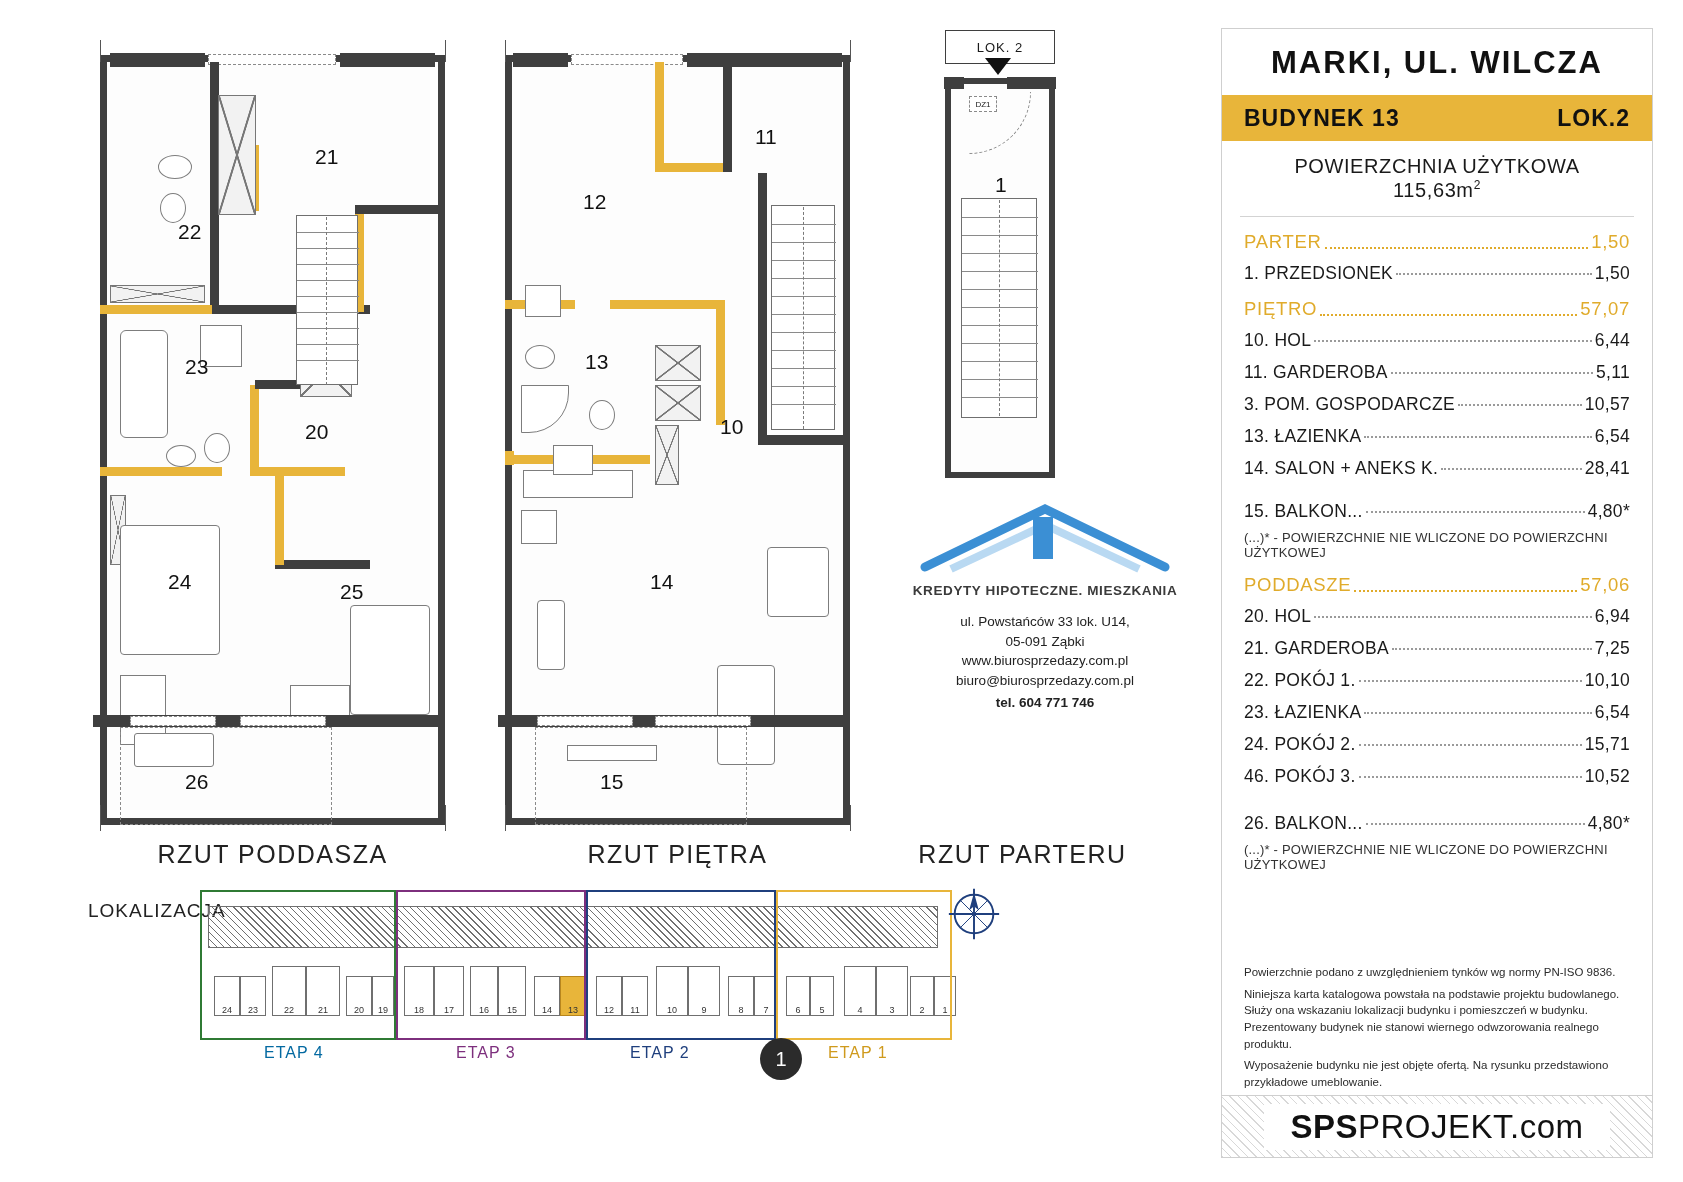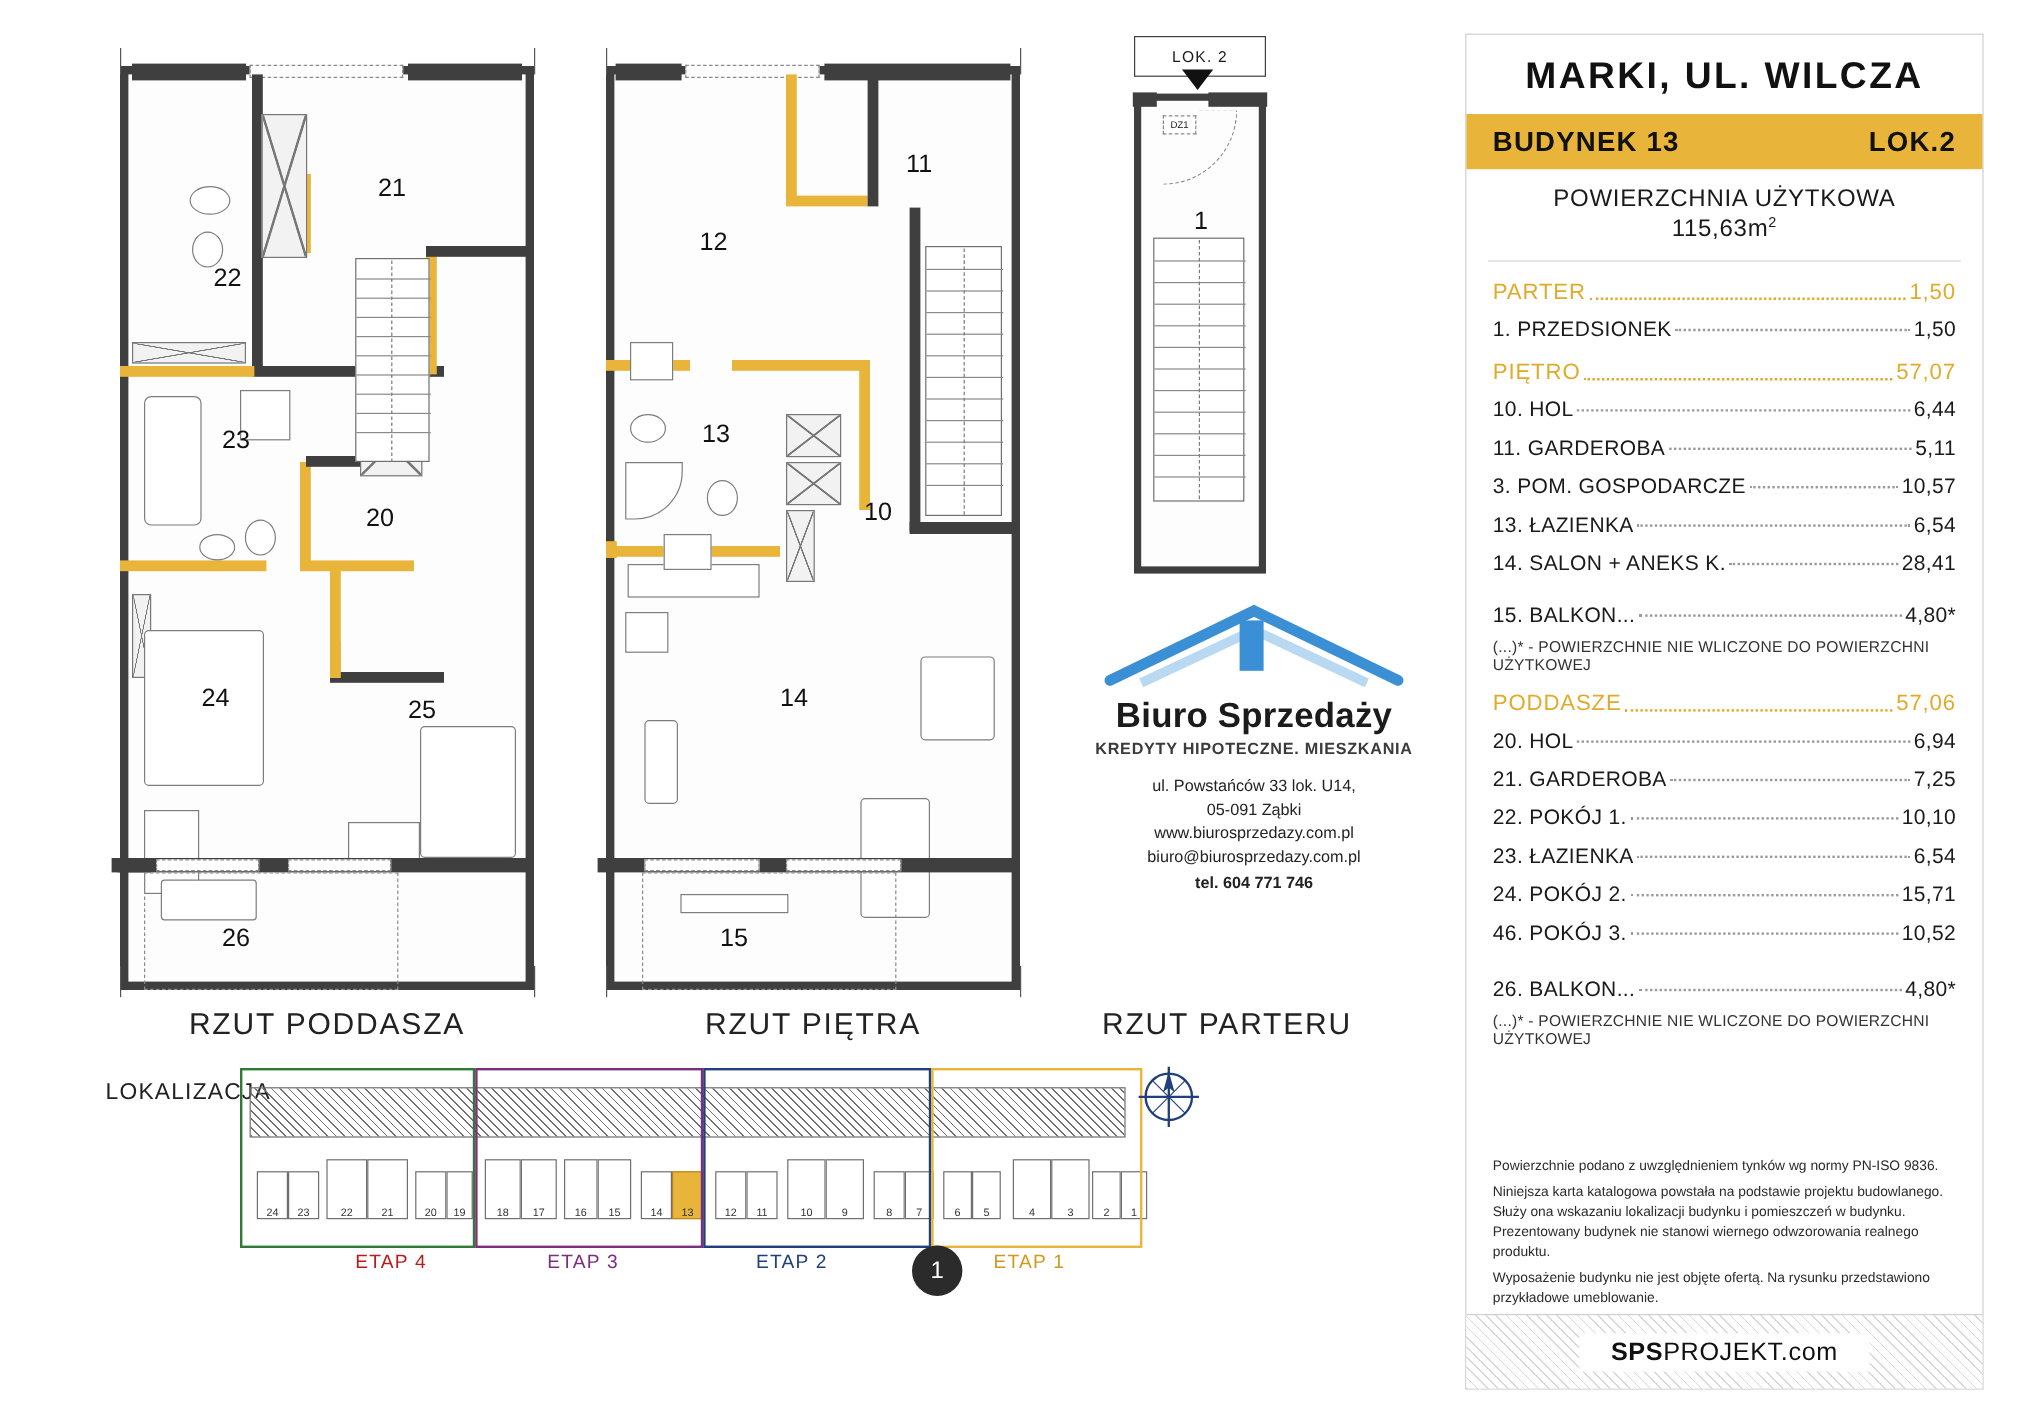--- a/index.html
+++ b/index.html
@@ -134,21 +134,21 @@
     position:absolute; left:22px; right:22px; top:935px;
     font-size:11.5px; line-height:1.45; color:#2b2b2b;
   }
   .brandbar {
     position:absolute; left:0; right:0; bottom:0; height:62px;
     background:repeating-linear-gradient(45deg,#d8d8d8 0 1px,#fff 1px 6px);
     border-top:1px solid #cfcfcf;
     display:flex; align-items:center; justify-content:center;
   }
   .brandbar .bb {
-    background:#fff; padding:4px 26px; font-size:21px; letter-spacing:.5px;
+    background:#fff; padding:4px 26px; font-size:33px; letter-spacing:.5px;
   }
   .bb .sps { font-weight:700; color:#111; }
   .bb .rest { font-weight:400; color:#111; }
 </style>
 </head>
 <body>
 
 <div class="sheet">
 
   <div class="plans">
@@ -332,21 +332,20 @@
     </div>
 
     <div class="plan-caption" style="left:900px; top:840px; width:245px;">RZUT PARTERU</div>
 
     <div class="logo-block">
       <svg width="260" height="86" viewBox="0 0 260 86" style="display:block; margin:0 auto;">
         <path d="M10 72 L130 14 L250 72" fill="none" stroke="#3b8fd4" stroke-width="9" stroke-linecap="round"></path>
         <path d="M36 74 L130 30 L224 74" fill="none" stroke="#b9d9f2" stroke-width="8"></path>
         <rect x="118" y="22" width="20" height="42" fill="#3b8fd4"></rect>
       </svg>
-      <div class="logo-title">Biuro Sprzedaży</div>
       <div class="logo-sub">KREDYTY HIPOTECZNE. MIESZKANIA</div>
       <div class="logo-addr">
         <div>ul. Powstańców 33 lok. U14,</div>
         <div>05-091 Ząbki</div>
         <div>www.biurosprzedazy.com.pl</div>
         <div>biuro@biurosprzedazy.com.pl</div>
         <div style="font-weight:700; margin-top:3px;">tel. 604 771 746</div>
       </div>
     </div>
 
@@ -434,21 +433,21 @@
             <span>1</span>
           </div>
       </div>
 
       <div class="etap-box" style="left:0px; width:196px; border:2px solid #2f7a34;"></div>
       <div class="etap-box" style="left:196px; width:190px; border:2px solid #7d2f7d;"></div>
       <div class="etap-box" style="left:386px; width:190px; border:2px solid #1f3f7d;"></div>
       <div class="etap-box" style="left:576px; width:176px; border:2px solid #e8b53a;"></div>
     </div>
 
-    <div class="etap-cap" style="left:264px; top:1044px; color:#b91c1c;margin-left:32px;">ETAP 4</div>
+    <div class="etap-cap" style="left:264px; top:1044px; color:#0369a1;">ETAP 4</div>
     <div class="etap-cap" style="left:456px; top:1044px; color:#7d2f7d;">ETAP 3</div>
     <div class="etap-cap" style="left:630px; top:1044px; color:#1f3f7d;">ETAP 2</div>
     <div class="etap-cap" style="left:828px; top:1044px; color:#cf9a1d;">ETAP 1</div>
 
     <div class="marker-circle" style="left:760px; top:1038px;">1</div>
 
     <svg class="compass" style="left:945px; top:885px;" viewBox="0 0 60 60">
       <circle cx="30" cy="30" r="20" fill="none" stroke="#1f3f7d" stroke-width="2"></circle>
       <path d="M30 4 L30 56" stroke="#1f3f7d" stroke-width="2"></path>
       <path d="M4 30 L56 30" stroke="#1f3f7d" stroke-width="2"></path>

